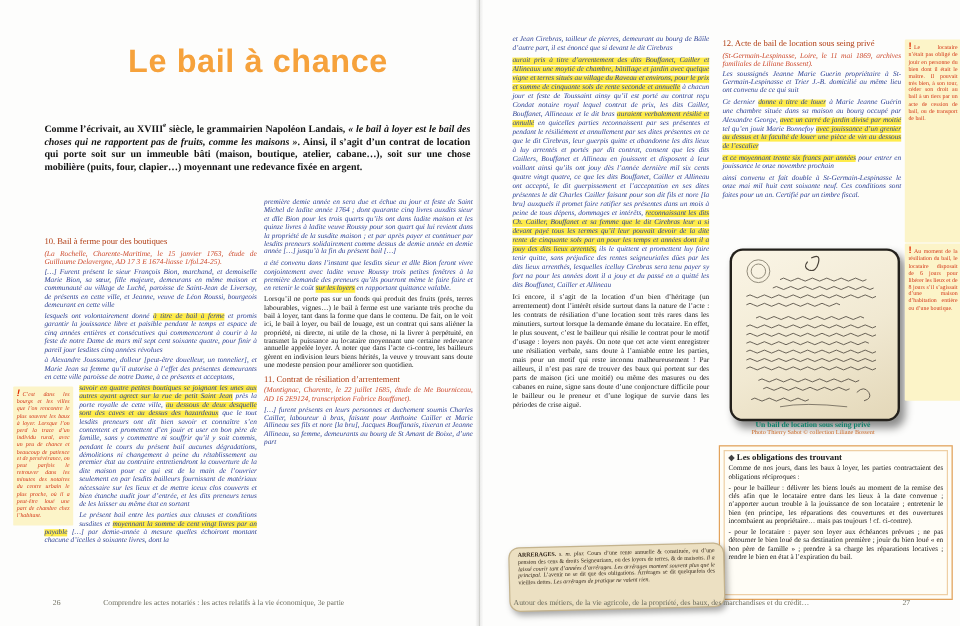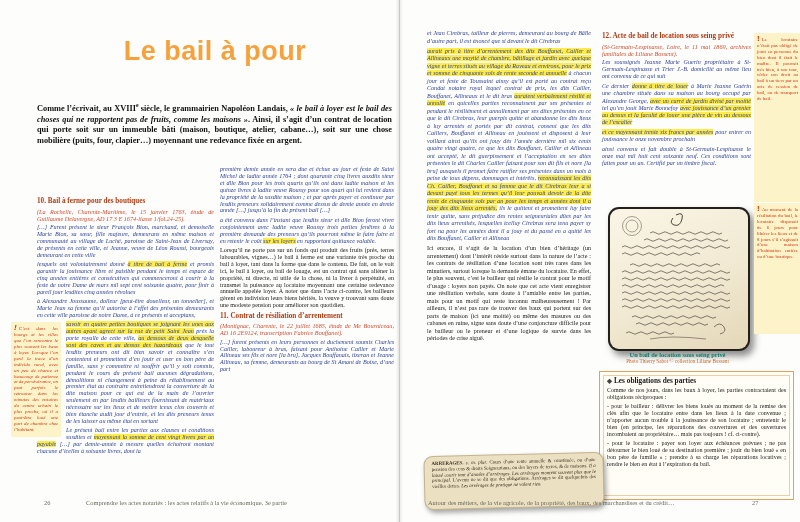--- a/index.html
+++ b/index.html
@@ -12,21 +12,21 @@
     font-family:"Liberation Sans",sans-serif;font-weight:bold;font-size:27px;color:#f6a23c;letter-spacing:.5px;}
   .intro{position:absolute;left:37px;top:92px;width:355px;font-size:8.3px;line-height:10.6px;
     text-align:justify;font-weight:bold;color:#111;}
   .col{position:absolute;text-align:justify;font-size:6.1px;line-height:6.9px;}
   #col1{left:37px;top:166px;width:177px;margin-top:31px;}
   #col2{left:220px;top:166px;width:174px;}
   #col3{left:427px;top:30px;width:164px;line-height:7.5px;}
   #col4{left:602px;top:32px;width:149px;line-height:7.2px;}
   .col p{margin:0 0 2.5px 0;}
   .trans{color:#2b3f92;font-style:italic;}
-  .sec-h{color:#b03c12;font-weight:bold;font-size:7.2px;line-height:8px;margin:0 0 2px 0;font-style:normal;}
+  .sec-h{color:#b03c12;font-weight:normal;font-size:7.2px;line-height:8px;margin:0 0 2px 0;font-style:normal;}
   .src{color:#cd4b2e;font-size:6.2px;line-height:7px;margin:0 0 4px 0;}
   .hl{background:#ffec4a;}
   .it{font-style:italic;}
   .bd{font-weight:bold;}
   .sup{vertical-align:super;font-size:70%;}
   .comment{color:#1a1a1a;font-style:normal;}
   
   .note{background:#fcf4c8;color:#d23415;font-size:4.9px;line-height:5.9px;text-align:justify;
     padding:3px 3px 4px 3px;border-radius:1px;}
   .excl{color:#e22c00;font-weight:bold;font-size:8px;line-height:6px;font-family:"Liberation Sans",sans-serif;margin-right:2px;}
@@ -55,21 +55,21 @@
   .footer{position:absolute;top:499px;font-size:6.4px;color:#6b6b5c;}
   #pg-l{left:44px;} #ft-l{left:86px;} #ft-r{left:428px;} #pg-r{left:752px;}
 </style>
 </head>
 <body>
 
 <div id="spread">
 
   <div id="gutter"></div>
 
-  <div class="title">Le bail à pour</div>
+  <div class="title">Le bail à chance</div>
 
   <p class="intro"><span>Comme l’écrivait, au XVIII</span><span class="sup">e</span><span> siècle, le grammairien Napoléon Landais, </span><span class="it">« le bail à loyer est le bail des choses qui ne rapportent pas de fruits, comme les maisons »</span><span>. Ainsi, il s’agit d’un contrat de location qui porte soit sur un immeuble bâti (maison, boutique, atelier, cabane…), soit sur une chose mobilière (puits, four, clapier…) moyennant une redevance fixée en argent.</span></p>
 
   <div class="col trans" id="col1">
     <p class="sec-h">10. Bail à ferme pour des boutiques</p>
     <p class="src">(La Rochelle, Charente-Maritime, le 15 janvier 1763, étude de Guillaume Delavergne, AD 17 3 E 1674-liasse 1/fol.24-25).</p>
     <p>[…] Furent présent le sieur François Bion, marchand, et demoiselle Marie Bion, sa sœur, fille majeure, demeurans en même maison et communauté au village de Luché, paroisse de Saint-Jean de Liversay, de présents en cette ville, et Jeanne, veuve de Léon Roussi, bourgeois demeurant en cette ville</p>
     <p><span>lesquels ont volontairement donné </span><span class="hl">à titre de bail à ferme</span><span> et promis garantir la jouissance libre et paisible pendant le temps et espace de cinq années entières et consécutives qui commenceront à courir à la feste de notre Dame de mars mil sept cent soixante quatre, pour finir à pareil jour lesdites cinq années révolues</span></p>
     <p>à Alexandre Joussaume, dolleur [peut-être douelleur, un tonnelier], et Marie Jean sa femme qu’il autorise à l’effet des présentes demeurants en cette ville paroisse de notre Dame, à ce présents et acceptans,</p>
     <div class="note" id="note-left"><span class="excl">!</span><span>C’est dans les bourgs et les villes que l’on rencontre le plus souvent les baux à loyer. Lorsque l’on perd la trace d’un individu rural, avec un peu de chance et beaucoup de patience et de persévérance, on peut parfois le retrouver dans les minutes des notaires du centre urbain le plus proche, où il a peut-être loué une part de chambre chez l’habitant.</span></div>
@@ -131,21 +131,21 @@
         </g>
       </svg>
     </div>
   </div>
   <div class="caption">
     <div class="cap1">Un bail de location sous seing privé</div>
     <div class="cap2">Photo Thierry Sabot © collection Liliane Bossent</div>
   </div>
 
   <div id="oblig">
-    <p class="bh"><span class="diamond">◆</span><span>Les obligations des parties</span></p>
+    <p class="bh"><span class="diamond">◆</span><span>Les obligations des trouvant</span></p>
     <p>Comme de nos jours, dans les baux à loyer, les parties contractaient des obligations réciproques :</p>
     <p>- pour le bailleur : délivrer les biens loués au moment de la remise des clés afin que le locataire entre dans les lieux à la date convenue ; n’apporter aucun trouble à la jouissance de son locataire ; entretenir le bien (en principe, les réparations des couvertures et des ouvertures incombaient au propriétaire… mais pas toujours ! cf. ci-contre).</p>
     <p>- pour le locataire : payer son loyer aux échéances prévues ; ne pas détourner le bien loué de sa destination première ; jouir du bien loué « en bon père de famille » ; prendre à sa charge les réparations locatives ; rendre le bien en état à l’expiration du bail.</p>
   </div>
 
   <div id="dict">
     <span><span class="bd">ARRERAGES. </span><span class="it">s. m. plur. </span><span>Cours d’une rente annuelle &amp; constituée, ou d’une pension des cens &amp; droits Seigneuriaux, ou des loyers de terres, &amp; de maisons. </span><span class="it">Il a laissé courir tant d’années d’arrérages. Les arrérages montent souvent plus que le principal. </span><span>L’avenir ne se dit que des obligations. Arrérages se dit quelquefois des vieilles dettes. </span><span class="it">Les arrérages de pratique ne valent rien.</span></span>
   </div>
 
   <div class="note mnote" id="mnote1"><span class="excl">!</span><span>Le locataire n’était pas obligé de jouir en personne du bien dont il était le maître. Il pouvait très bien, à son tour, céder son droit au bail à un tiers par un acte de cession de bail, ou de transport de bail.</span></div>

